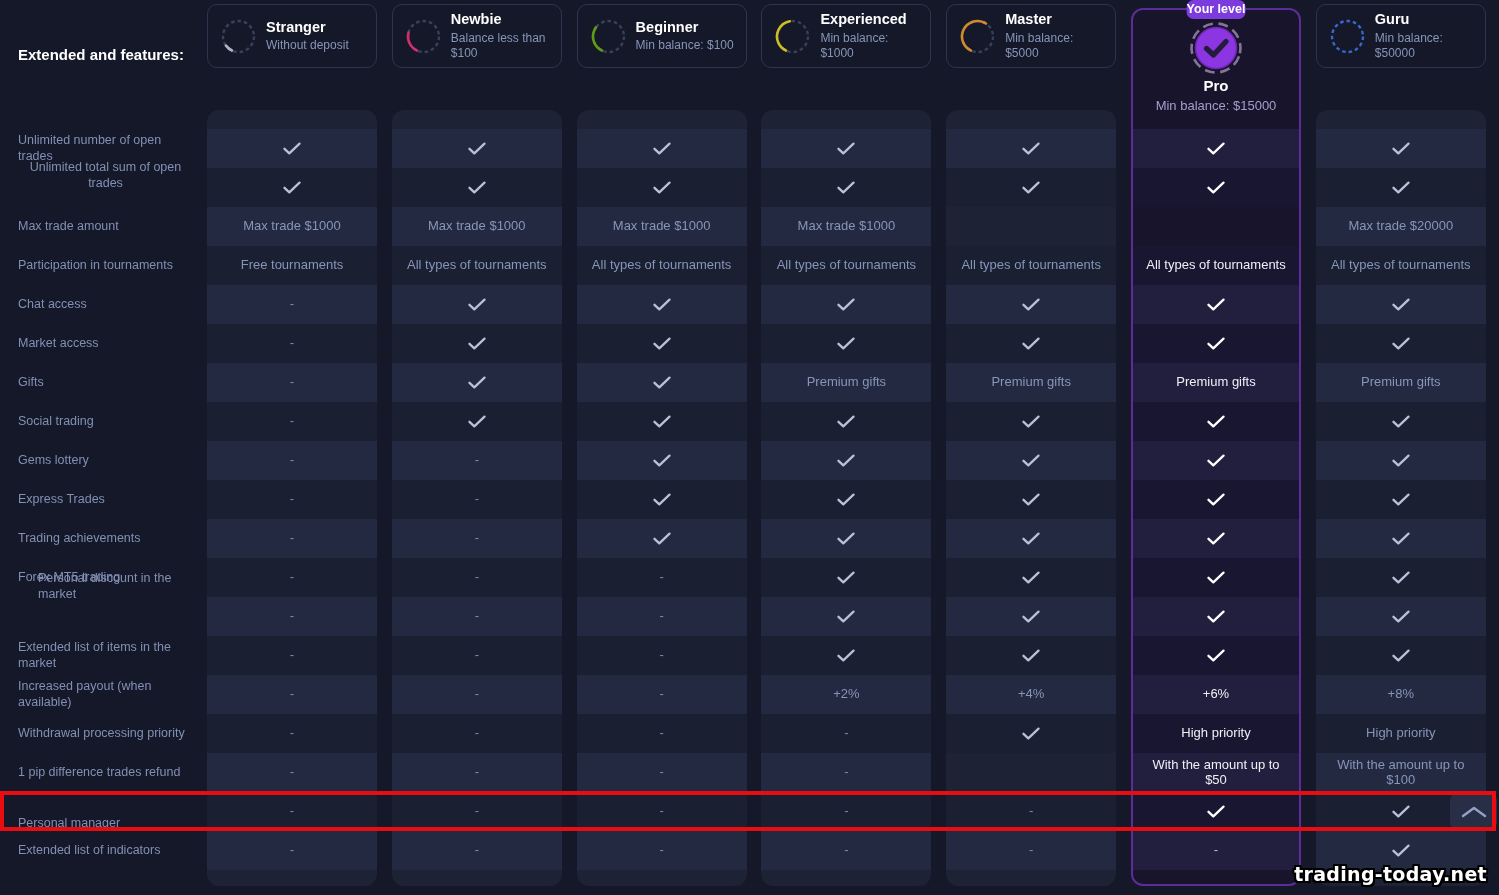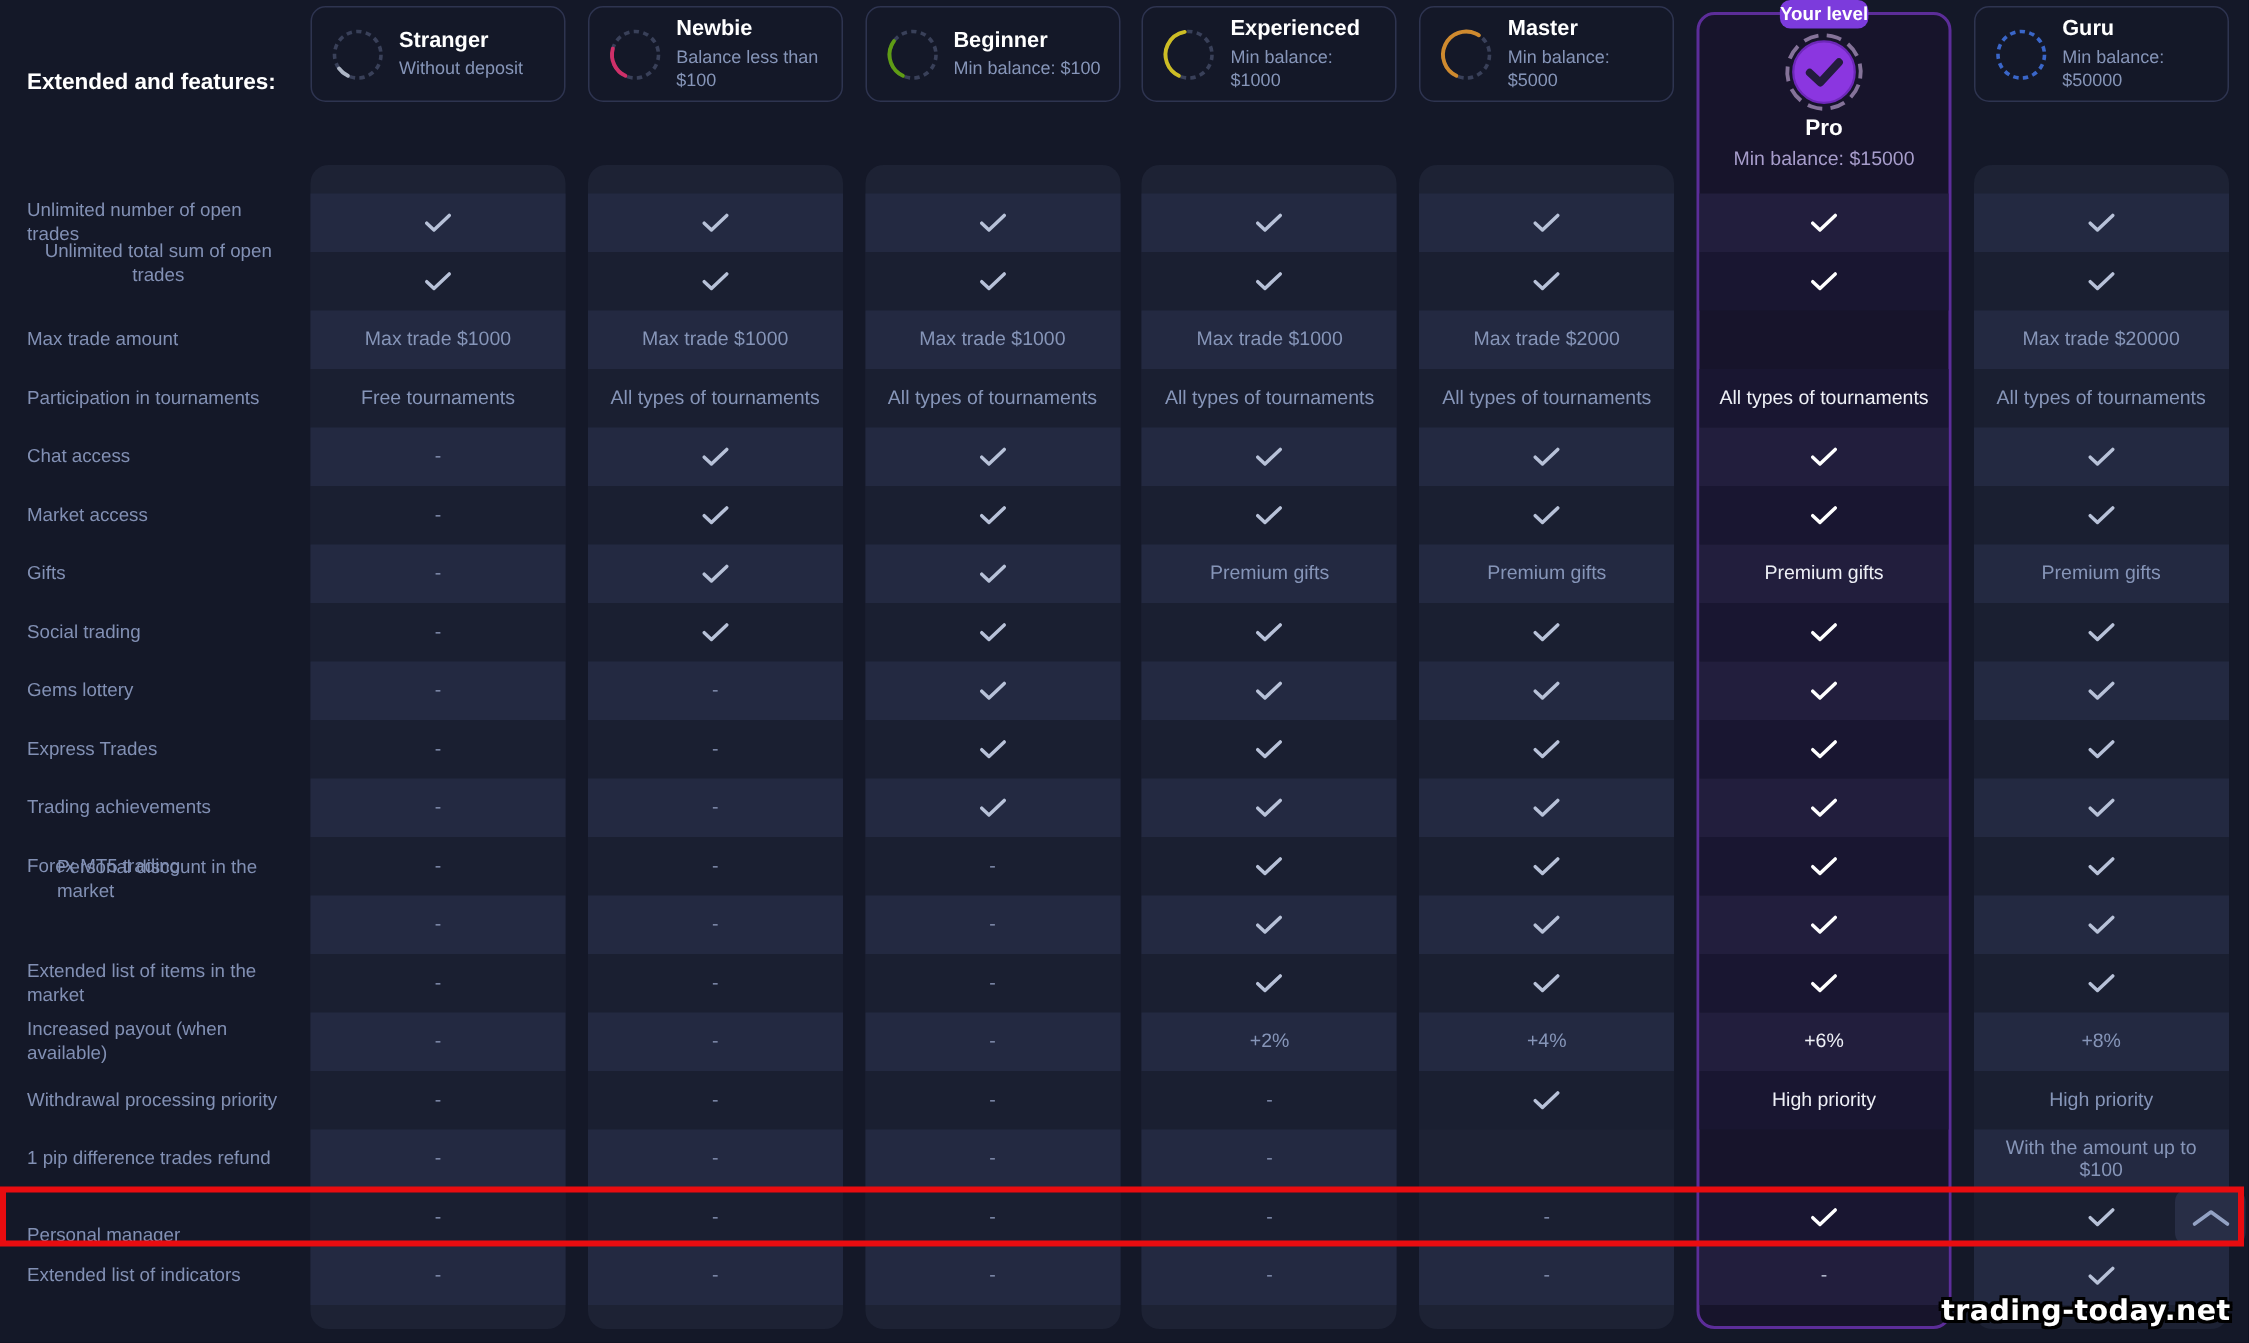--- a/index.html
+++ b/index.html
@@ -500,23 +500,20 @@
             </svg>
           </span>
         </div>
         <div class="row-cell dark" style="top: 58px;">
           <span class="check">
             <svg width="18" height="13" viewBox="0 0 18 13">
               <path d="M1.5 6.8 L6.3 11.3 L16.5 1.6" fill="none" stroke="currentColor" stroke-width="2.3" stroke-linecap="round" stroke-linejoin="round"></path>
             </svg>
           </span>
         </div>
-        <div class="row-cell light" style="top: 97px;">
-          <span class="txt">Max trade $2000</span>
-        </div>
         <div class="row-cell dark" style="top: 136px;">
           <span class="txt">All types of tournaments</span>
         </div>
         <div class="row-cell light" style="top: 175px;">
           <span class="check">
             <svg width="18" height="13" viewBox="0 0 18 13">
               <path d="M1.5 6.8 L6.3 11.3 L16.5 1.6" fill="none" stroke="currentColor" stroke-width="2.3" stroke-linecap="round" stroke-linejoin="round"></path>
             </svg>
           </span>
         </div>
@@ -687,20 +684,23 @@
               <path d="M1.5 6.8 L6.3 11.3 L16.5 1.6" fill="none" stroke="currentColor" stroke-width="2.3" stroke-linecap="round" stroke-linejoin="round"></path>
             </svg>
           </span>
         </div>
         <div class="row-cell light" style="top: 665px;">
           <span class="txt">+6%</span>
         </div>
         <div class="row-cell dark" style="top: 704px;">
           <span class="txt">High priority</span>
         </div>
+        <div class="row-cell light" style="top: 743px;">
+          <span class="txt">With the amount up to $50</span>
+        </div>
         <div class="row-cell dark" style="top: 782px;">
           <span class="check">
             <svg width="18" height="13" viewBox="0 0 18 13">
               <path d="M1.5 6.8 L6.3 11.3 L16.5 1.6" fill="none" stroke="currentColor" stroke-width="2.3" stroke-linecap="round" stroke-linejoin="round"></path>
             </svg>
           </span>
         </div>
         <div class="row-cell light" style="top: 821px;">
           <span class="dash">-</span>
         </div>

